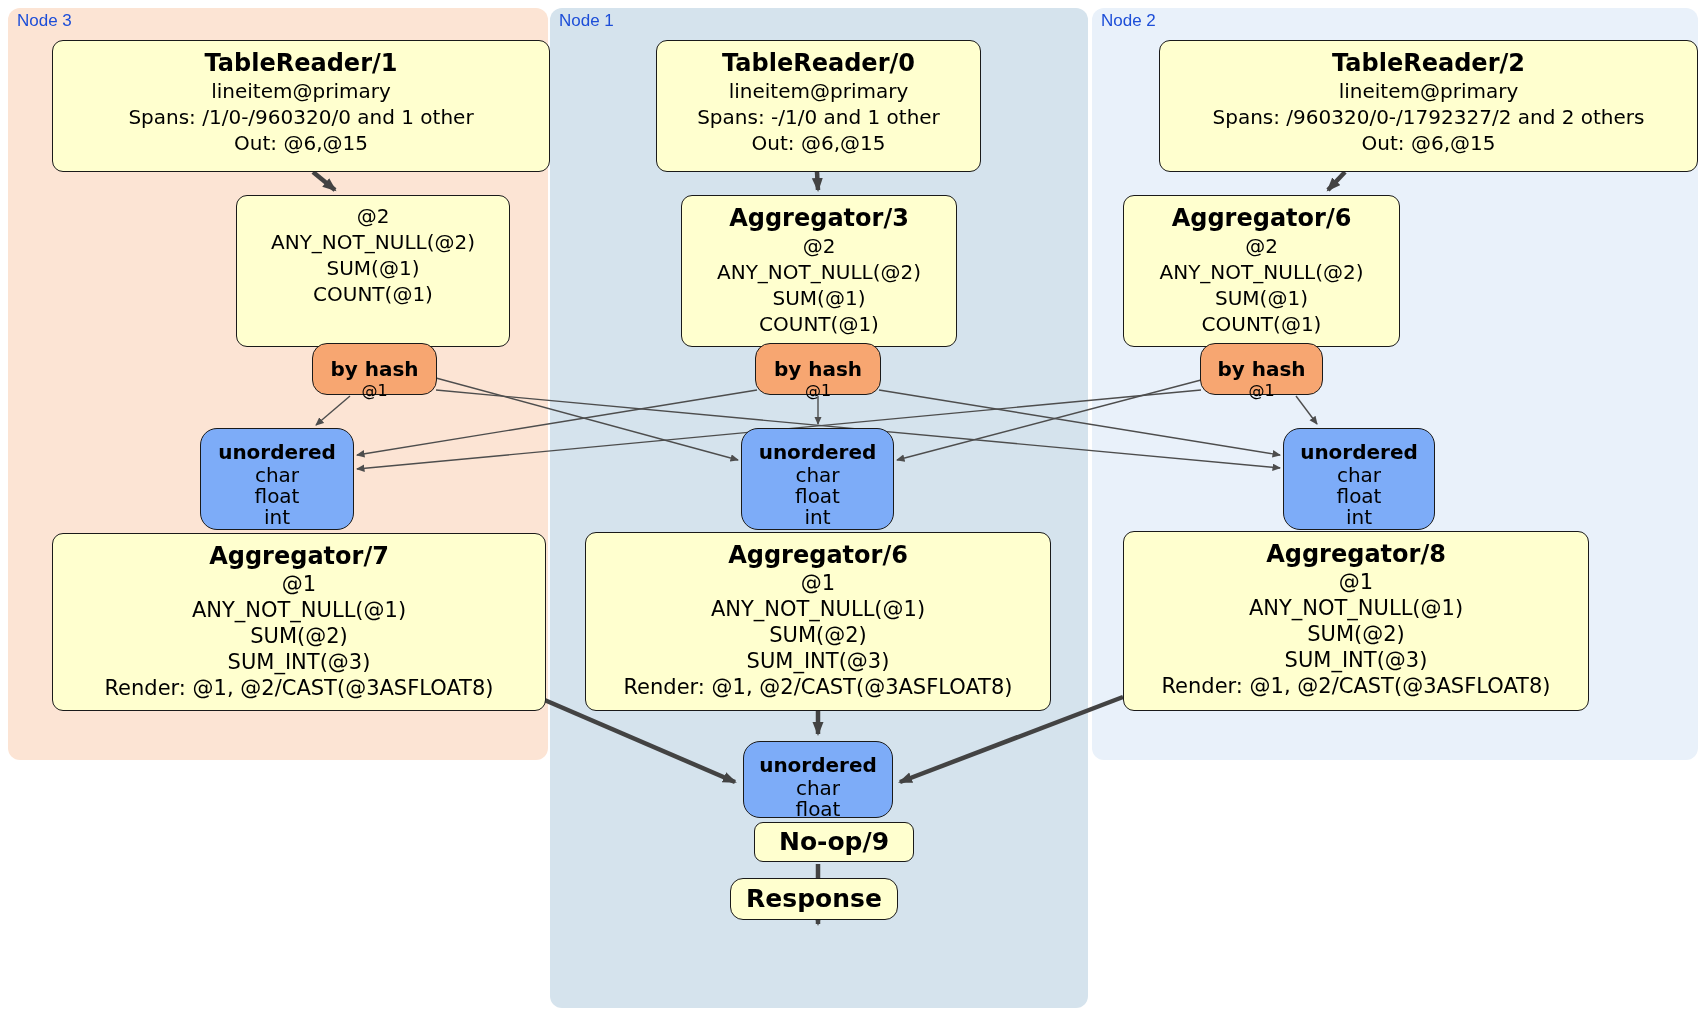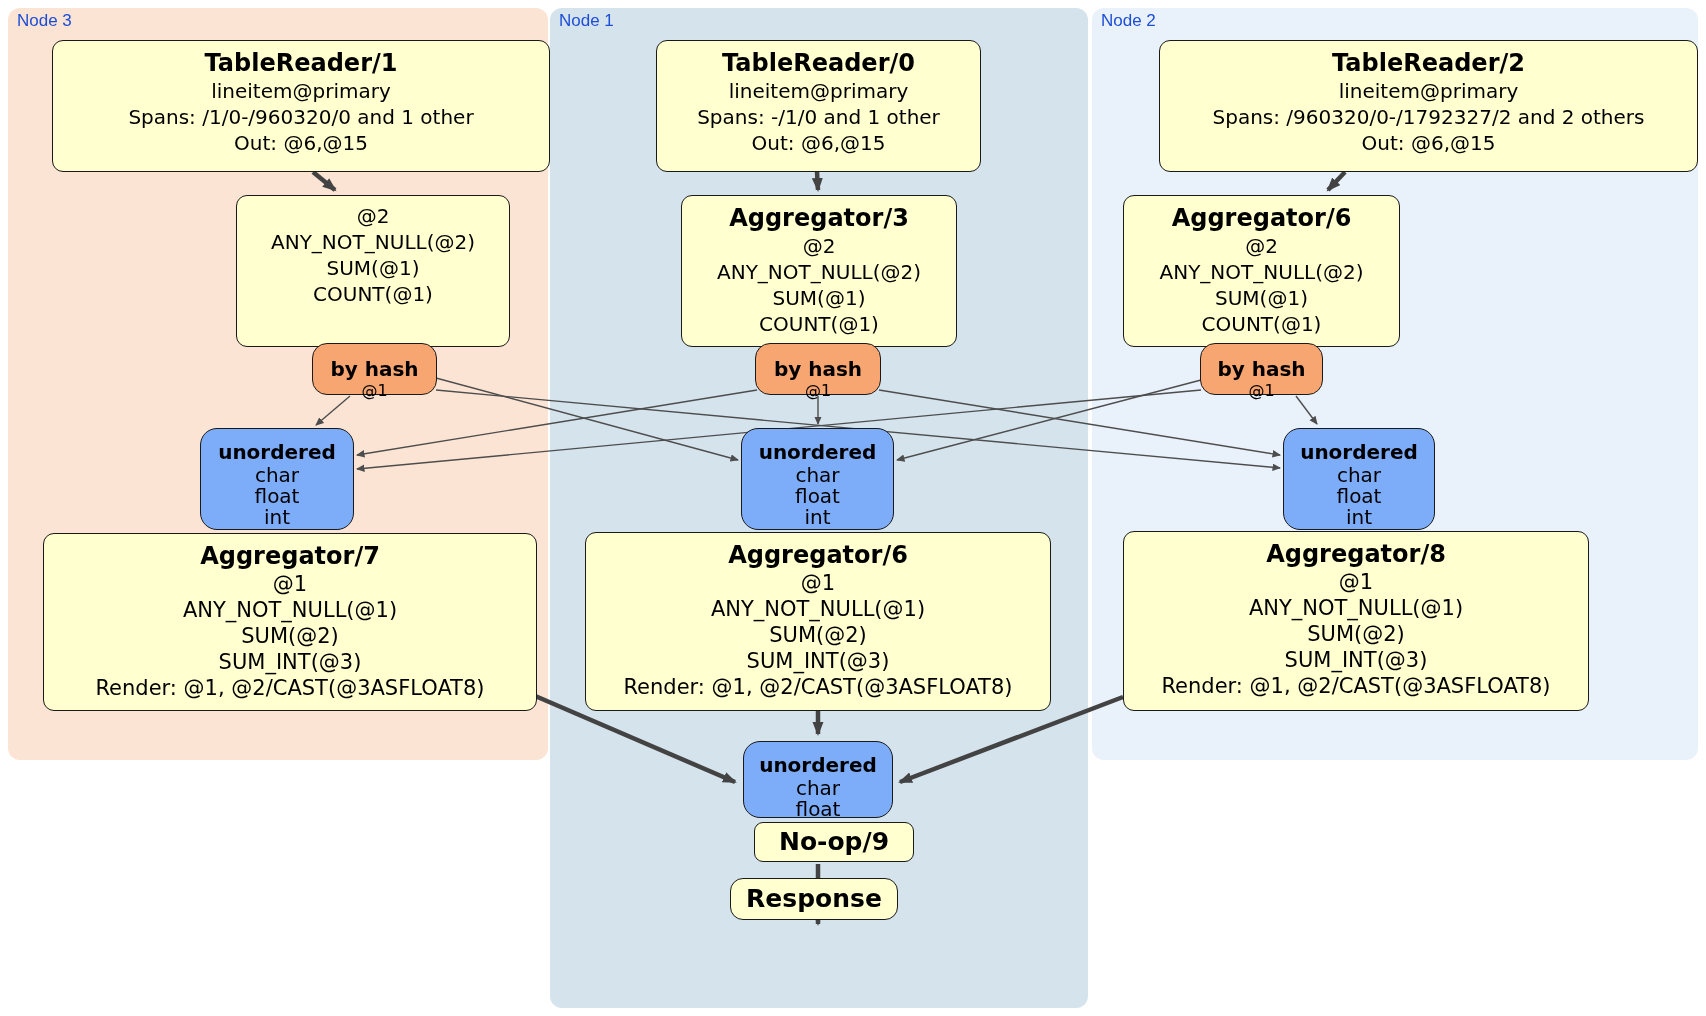--- a/index.html
+++ b/index.html
@@ -89,21 +89,21 @@
   <div class="box router" style="left:312px;top:343px;width:125px;height:52px;">
     <div class="t">by hash</div>
     <div class="l">@1</div>
   </div>
   <div class="box sync" style="left:200px;top:428px;width:154px;height:102px;">
     <div class="t">unordered</div>
     <div class="l">char</div>
     <div class="l">float</div>
     <div class="l">int</div>
   </div>
-  <div class="box agg-bottom" style="left:43px;top:533px;width:494px;height:178px;">
+  <div class="box agg-bottom" style="left:52px;top:533px;width:494px;height:178px;">
     <div class="t">Aggregator/7</div>
     <div class="l">@1</div>
     <div class="l">ANY_NOT_NULL(@1)</div>
     <div class="l">SUM(@2)</div>
     <div class="l">SUM_INT(@3)</div>
     <div class="l">Render: @1, @2/CAST(@3ASFLOAT8)</div>
   </div>
 
   <div class="box" style="left:656px;top:40px;width:325px;height:132px;">
     <div class="t">TableReader/0</div>

